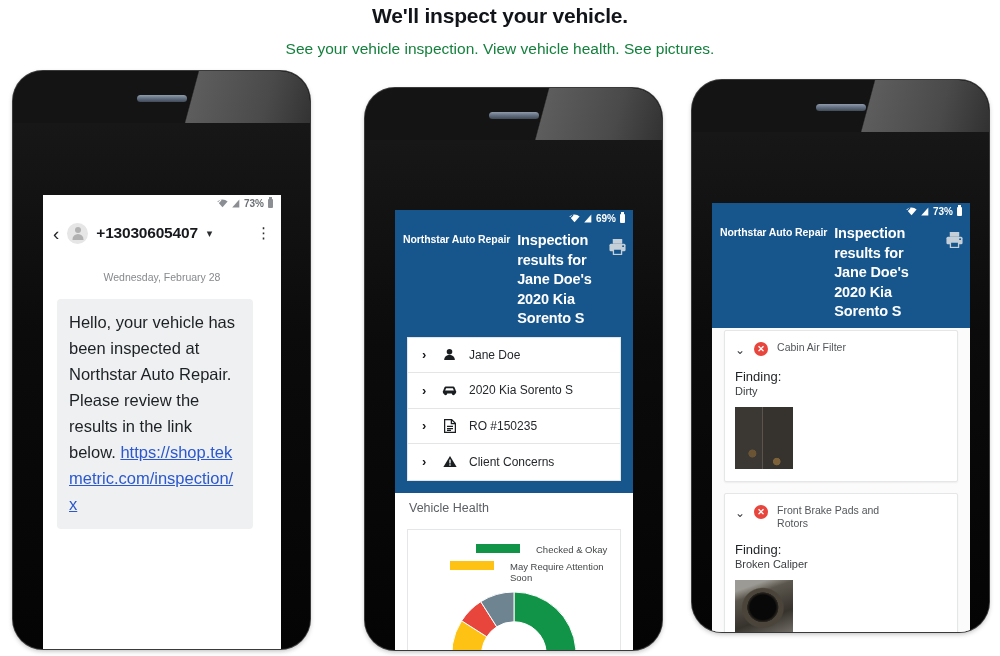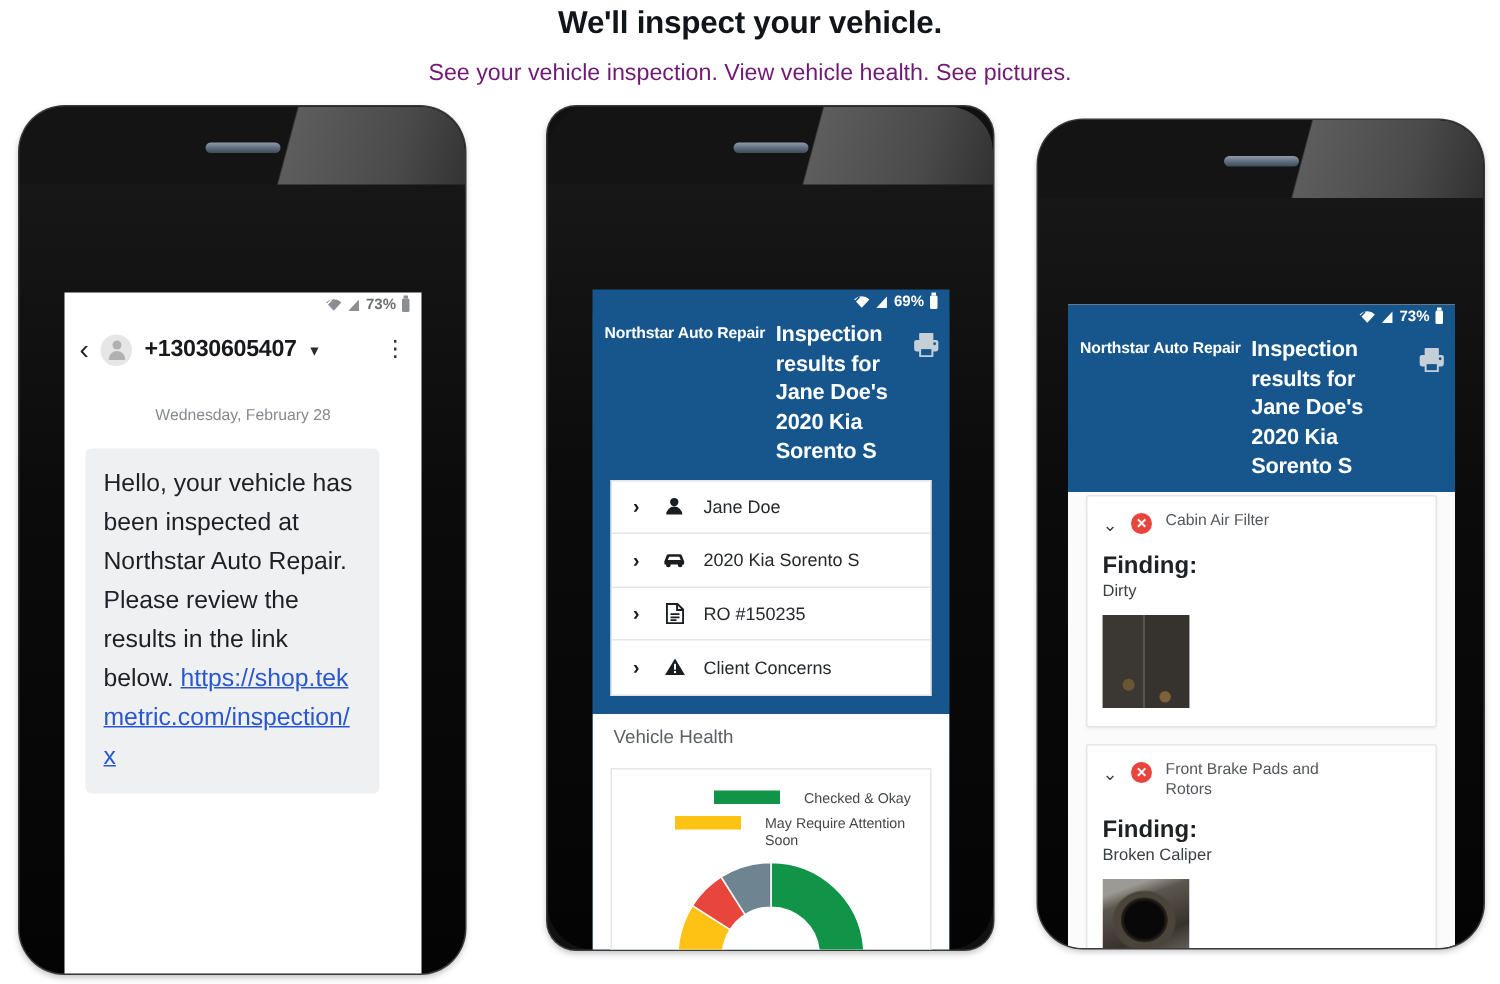--- a/index.html
+++ b/index.html
@@ -14,21 +14,21 @@
   
   .headline {
     position: absolute; top: 4px; left: 0; width: 1000px;
     text-align: center;
     font-size: 21px; font-weight: bold; color: #111418;
     letter-spacing: -0.2px;
   }
   .subhead {
     position: absolute; top: 40px; left: 0; width: 1000px;
     text-align: center;
-    font-size: 15.5px; color: #701a75; font-weight: normal;
+    font-size: 15.5px; color: #15803d; font-weight: normal;
   }
 
   
   .phone {
     position: absolute;
     border-radius: 30px;
     background: #111111;
     box-shadow: 0 0 0 1px #3a3a3a, 0 2px 5px rgba(0,0,0,0.28);
     overflow: hidden;
   }
@@ -187,21 +187,21 @@
   .concern-head { display: flex; align-items: flex-start; gap: 9px; }
   .cc-chevron { font-size: 12px; color: #3b3f43; padding-top: 2px; }
   .cc-badge {
     width: 14px; height: 14px; border-radius: 50%;
     background: #e8453c; color: #ffffff;
     font-size: 9px; font-weight: bold;
     display: flex; align-items: center; justify-content: center;
     flex: 0 0 auto; margin-top: 1px;
   }
   .cc-name { font-size: 10.5px; color: #53575b; line-height: 13px; }
-  .cc-finding-label { font-size: 16px; font-weight: bold; color: #1f2225; margin-top: 12px; }
+  .cc-finding-label { font-size: 13px; font-weight: normal; color: #1f2225; margin-top: 12px; }
   .cc-finding-val { font-size: 11px; color: #3a3d41; margin-top: 1px; }
   .photo { width: 58px; height: 62px; margin-top: 10px; overflow: hidden; }
   .photo-filter {
     width: 100%; height: 100%;
     background:
       radial-gradient(circle at 30% 75%, #6b5434 0 6%, rgba(0,0,0,0) 7%),
       radial-gradient(circle at 72% 88%, #7d6239 0 5%, rgba(0,0,0,0) 6%),
       linear-gradient(90deg, #3b3733 0 46%, #5a544d 46% 49%, #36322e 49% 100%),
       #3b3733;
   }
@@ -250,21 +250,21 @@
       </div>
 
       <div class="sms-date">Wednesday, February 28</div>
 
       <div class="bubble">
         <span>Hello, your vehicle has been inspected at Northstar Auto Repair. Please review the results in the link below. </span><a href="#">https://shop.tekmetric.com/inspection/x</a>
       </div>
     </div>
   </div>
 
-  <div class="phone" style="left:365px; top:71px; width:297px; height:562px;border-radius:19px;">
+  <div class="phone" style="left:365px; top:88px; width:297px; height:562px;">
     <div class="phone-body"></div>
     <div class="speaker"></div>
 
     <div class="screen" style="left:30px; top:122px; width:238px; height:470px; background:#17568c;">
 
       <div class="statusbar sb-dark">
         <span class="sb-icons">
           <svg width="11" height="9" viewBox="0 0 11 9">
             <path d="M5.5 8.2 L0.4 2.6 A7.4 7.4 0 0 1 10.6 2.6 Z" fill="#ffffff"></path>
             <path d="M0 5 L4 1" stroke="#17568c" stroke-width="1.1"></path>

